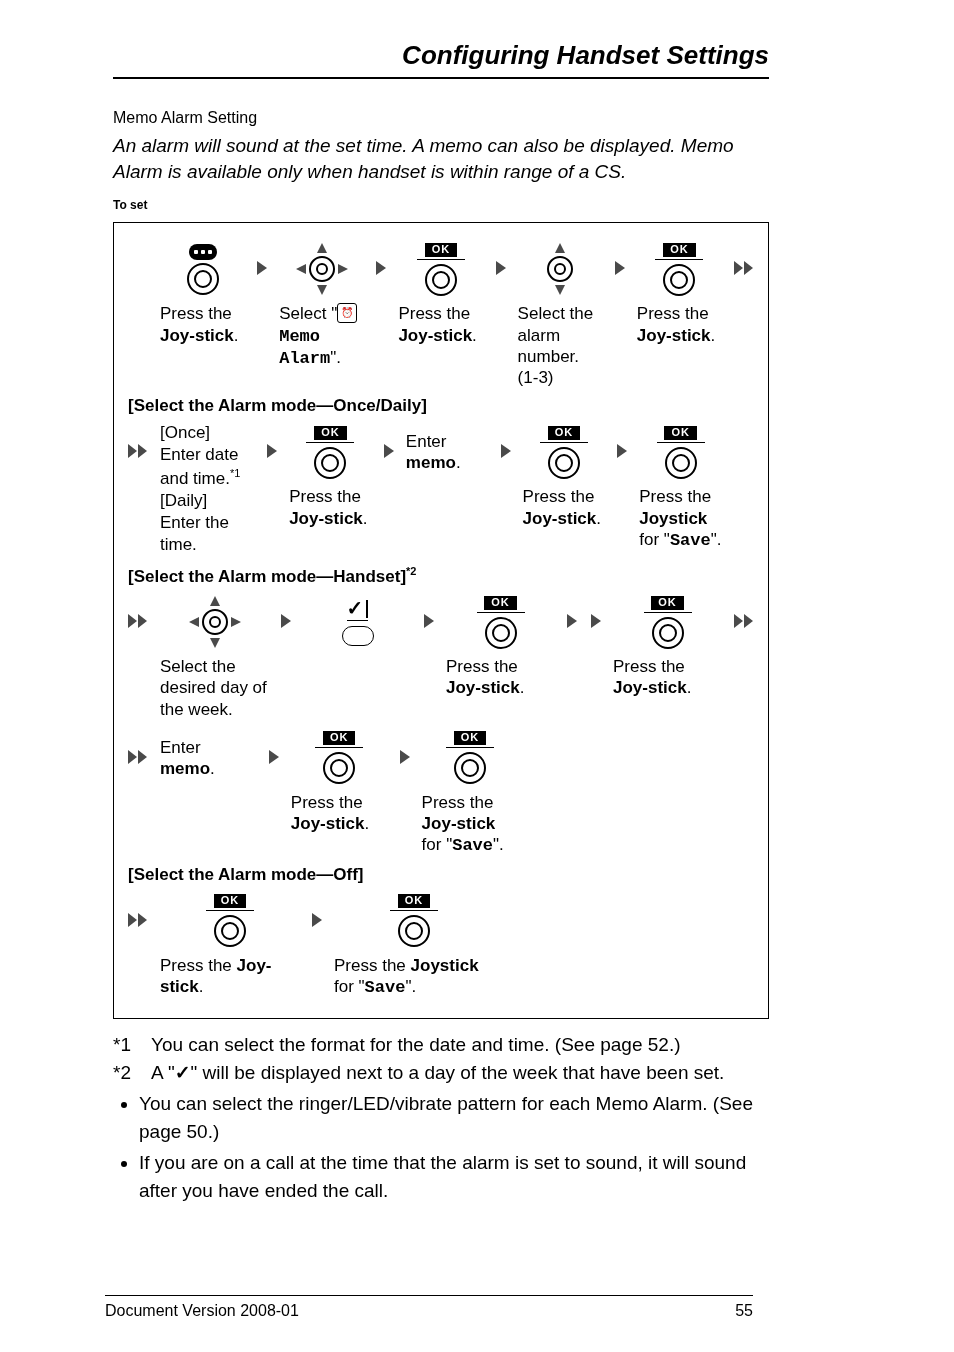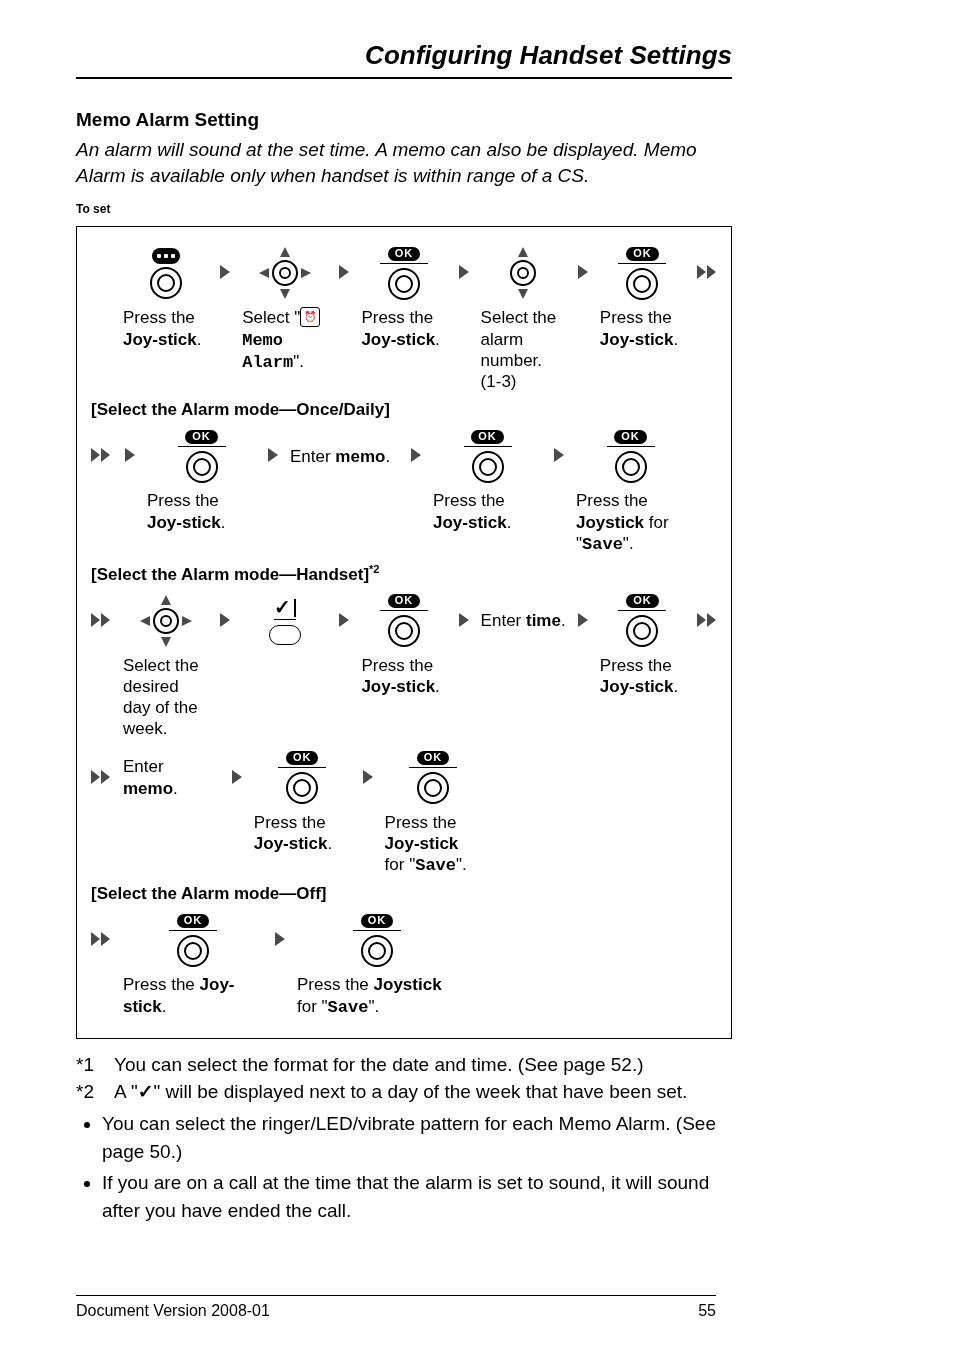--- a/index.html
+++ b/index.html
@@ -8,33 +8,34 @@
     background: #fff;
     font-family: Arial, Helvetica, sans-serif;
     color: #000;
   }
   .page {
     width: 792px;
     height: 1352px;
     box-sizing: border-box;
     padding: 40px 60px 0 76px;
     position: relative;
+    margin-left: 37px;
   }
   .header {
     text-align: right;
     font-size: 26px;
     font-style: italic;
     font-weight: bold;
     border-bottom: 2.5px solid #000;
     padding-bottom: 6px;
     margin-bottom: 30px;
   }
   .h2 {
-    font-size: 19px;
-    font-weight: bold;
+    font-size: 16px;
+    font-weight: normal;
     margin: 0 0 6px 0;
   }
   .body-text {
     font-size: 19px;
     line-height: 1.35;
     margin: 0 0 14px 0;
     font-style: italic;
   }
   .h3 {
     font-size: 12px;
@@ -112,21 +113,21 @@
     font-weight: bold;
     margin: 4px 0 4px 0;
   }
   .sup { font-size: 11px; vertical-align: super; }
 
   
   .ok-joy-stack { display:flex; flex-direction:column; align-items:center; }
   .ok-joy-stack .divider { width:48px; height:1px; background:#000; margin:2px 0 4px; }
 
   .ok-badge {
-    display:inline-block; background:#000; color:#fff; border-radius:7px;
+    display:inline-block; background:#000; color:#fff; border-radius:0;
     font-size:11px; font-weight:bold; padding:1px 7px 2px; letter-spacing:1px;
     line-height:1;
   }
   .joy-ring {
     width:28px; height:28px; border:2px solid #000; border-radius:50%;
     display:flex; align-items:center; justify-content:center;
   }
   .joy-ring::after { content:""; width:14px; height:14px; border:2px solid #000; border-radius:50%; }
 
   .menu-badge {
@@ -154,21 +155,21 @@
     font-size:10px; line-height:1; margin-right:2px; vertical-align:text-bottom;
   }
 
   .list-area { margin-top:12px; font-size:19px; line-height:1.45; }
   .fn-line { display:flex; gap:10px; }
   .fn-key { flex:0 0 28px; }
   ul.notes { margin:4px 0 0 0; padding-left:26px; }
   ul.notes li { margin-bottom:4px; }
 
   .footer {
-    position:absolute; bottom:32px; left:76px; right:76px;
+    position:absolute; bottom:32px; left:68px; right:76px;
     border-top:1px solid #000; padding-top:6px;
     display:flex; justify-content:space-between; font-size:16px;
   }
 
   .nav-compass { display:block; }
 </style>
 </head>
 <body>
 
 <div class="page">
@@ -275,20 +276,28 @@
     <div class="subheader">[Select the Alarm mode—Once/Daily]</div>
 
     <div class="row">
       <div class="lead">
           <span class="double-tri">
             <span class="triangle"></span>
             <span class="triangle"></span>
           </span>
         </div>
 
+      <div class="cell" style="flex:1.15">
+        <div style="font-size:17px; line-height:1.3">
+          <span>[Once]</span><br>
+          <span style="display:inline">Enter date and time.</span><span class="sup">*1</span><br>
+          <span>[Daily]</span><br>
+          <span>Enter the time.</span>
+        </div>
+      </div>
 
       <div class="sep">
           <span class="triangle"></span>
         </div>
 
       <div class="cell">
         <div class="cell-icon">
           <div class="ok-joy-stack">
             <span class="ok-badge">OK</span>
             <div class="divider"></div>
@@ -394,26 +403,20 @@
             <div class="joy-ring"></div>
           </div>
         </div>
         <div class="caption"><span>Press the </span><b>Joy-stick</b>.</div>
       </div>
 
       <div class="sep">
           <span class="triangle"></span>
         </div>
 
-      <div class="cell">
-        <div class="cell-text-only">
-            <span><span>Enter </span><b>time</b>.</span>
-          </div>
-        <div class="caption"></div>
-      </div>
 
       <div class="sep">
           <span class="triangle"></span>
         </div>
 
       <div class="cell">
         <div class="cell-icon">
           <div class="ok-joy-stack">
             <span class="ok-badge">OK</span>
             <div class="divider"></div>

